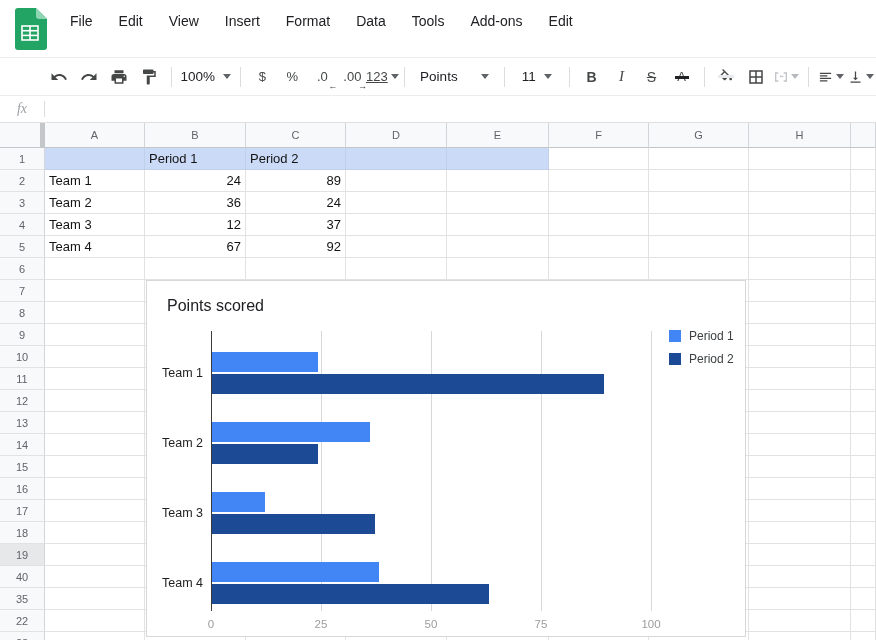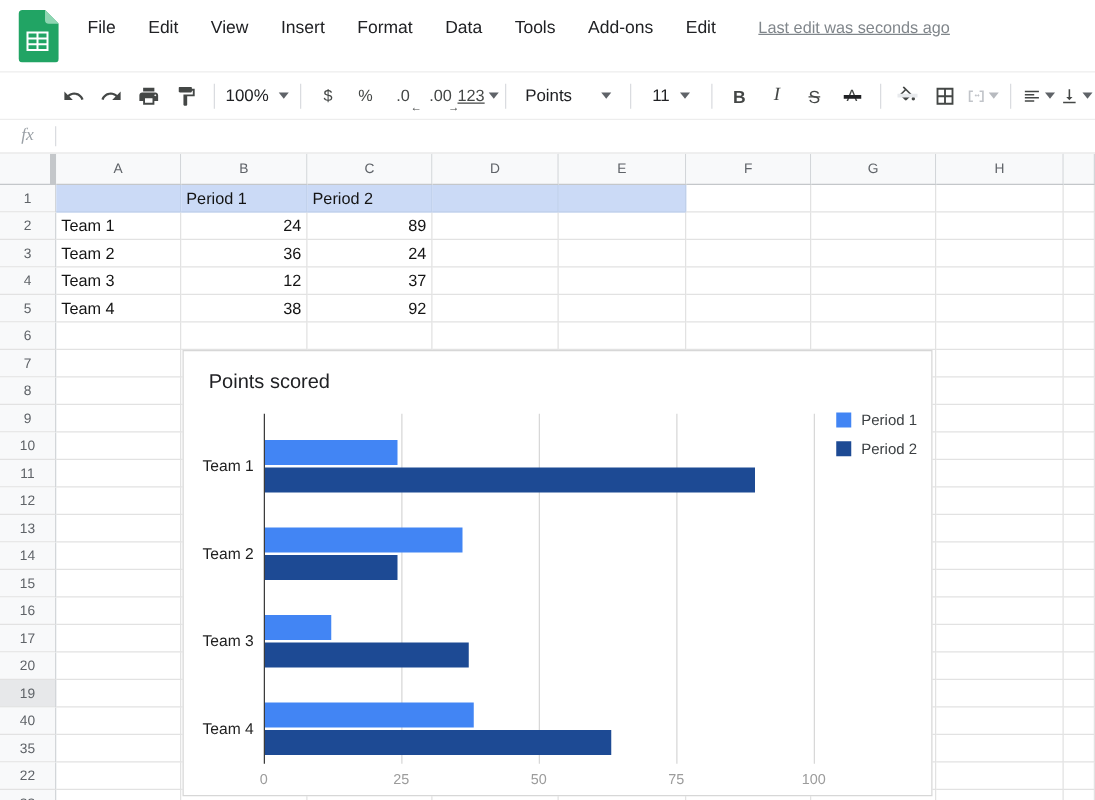--- a/index.html
+++ b/index.html
@@ -101,21 +101,20 @@
     <div class="menu-row">
       <span class="menu-item">File</span>
       <span class="menu-item">Edit</span>
       <span class="menu-item">View</span>
       <span class="menu-item">Insert</span>
       <span class="menu-item">Format</span>
       <span class="menu-item">Data</span>
       <span class="menu-item">Tools</span>
       <span class="menu-item">Add-ons</span>
       <span class="menu-item">Edit</span>
-      <span class="last-edit">Last edit was seconds ago</span>
     </div>
   </div>
 </div>
 
 <div class="toolbar">
   <span class="ti">
     <svg viewBox="0 0 24 24">
         <path d="M12.5 8c-2.65 0-5.05.99-6.9 2.6L2 7v9h9l-3.62-3.62c1.39-1.16 3.16-1.88 5.12-1.88 3.54 0 6.55 2.31 7.6 5.5l2.37-.78C21.08 11.03 17.15 8 12.5 8z"></path>
       </svg>
   </span>
@@ -268,21 +267,21 @@
       <div class="cell" style="width: 101px;"></div>
       <div class="cell" style="width: 102px;"></div>
       <div class="cell" style="width: 100px;"></div>
       <div class="cell" style="width: 100px;"></div>
       <div class="cell" style="width: 102px;"></div>
       <div class="cell" style="width: 25px;"></div>
     </div>
     <div class="grid-row">
       <div class="row-hdr">5</div>
       <div class="cell" style="width: 100px;">Team 4</div>
-      <div class="cell num" style="width: 101px;">38</div>
+      <div class="cell num" style="width: 101px;">67</div>
       <div class="cell num" style="width: 100px;">92</div>
       <div class="cell" style="width: 101px;"></div>
       <div class="cell" style="width: 102px;"></div>
       <div class="cell" style="width: 100px;"></div>
       <div class="cell" style="width: 100px;"></div>
       <div class="cell" style="width: 102px;"></div>
       <div class="cell" style="width: 25px;"></div>
     </div>
     <div class="grid-row">
       <div class="row-hdr">6</div>
@@ -422,21 +421,21 @@
       <div class="cell" style="width: 101px;"></div>
       <div class="cell" style="width: 100px;"></div>
       <div class="cell" style="width: 101px;"></div>
       <div class="cell" style="width: 102px;"></div>
       <div class="cell" style="width: 100px;"></div>
       <div class="cell" style="width: 100px;"></div>
       <div class="cell" style="width: 102px;"></div>
       <div class="cell" style="width: 25px;"></div>
     </div>
     <div class="grid-row">
-      <div class="row-hdr">20</div>
+      <div class="row-hdr">18</div>
       <div class="cell" style="width: 100px;"></div>
       <div class="cell" style="width: 101px;"></div>
       <div class="cell" style="width: 100px;"></div>
       <div class="cell" style="width: 101px;"></div>
       <div class="cell" style="width: 102px;"></div>
       <div class="cell" style="width: 100px;"></div>
       <div class="cell" style="width: 100px;"></div>
       <div class="cell" style="width: 102px;"></div>
       <div class="cell" style="width: 25px;"></div>
     </div>

